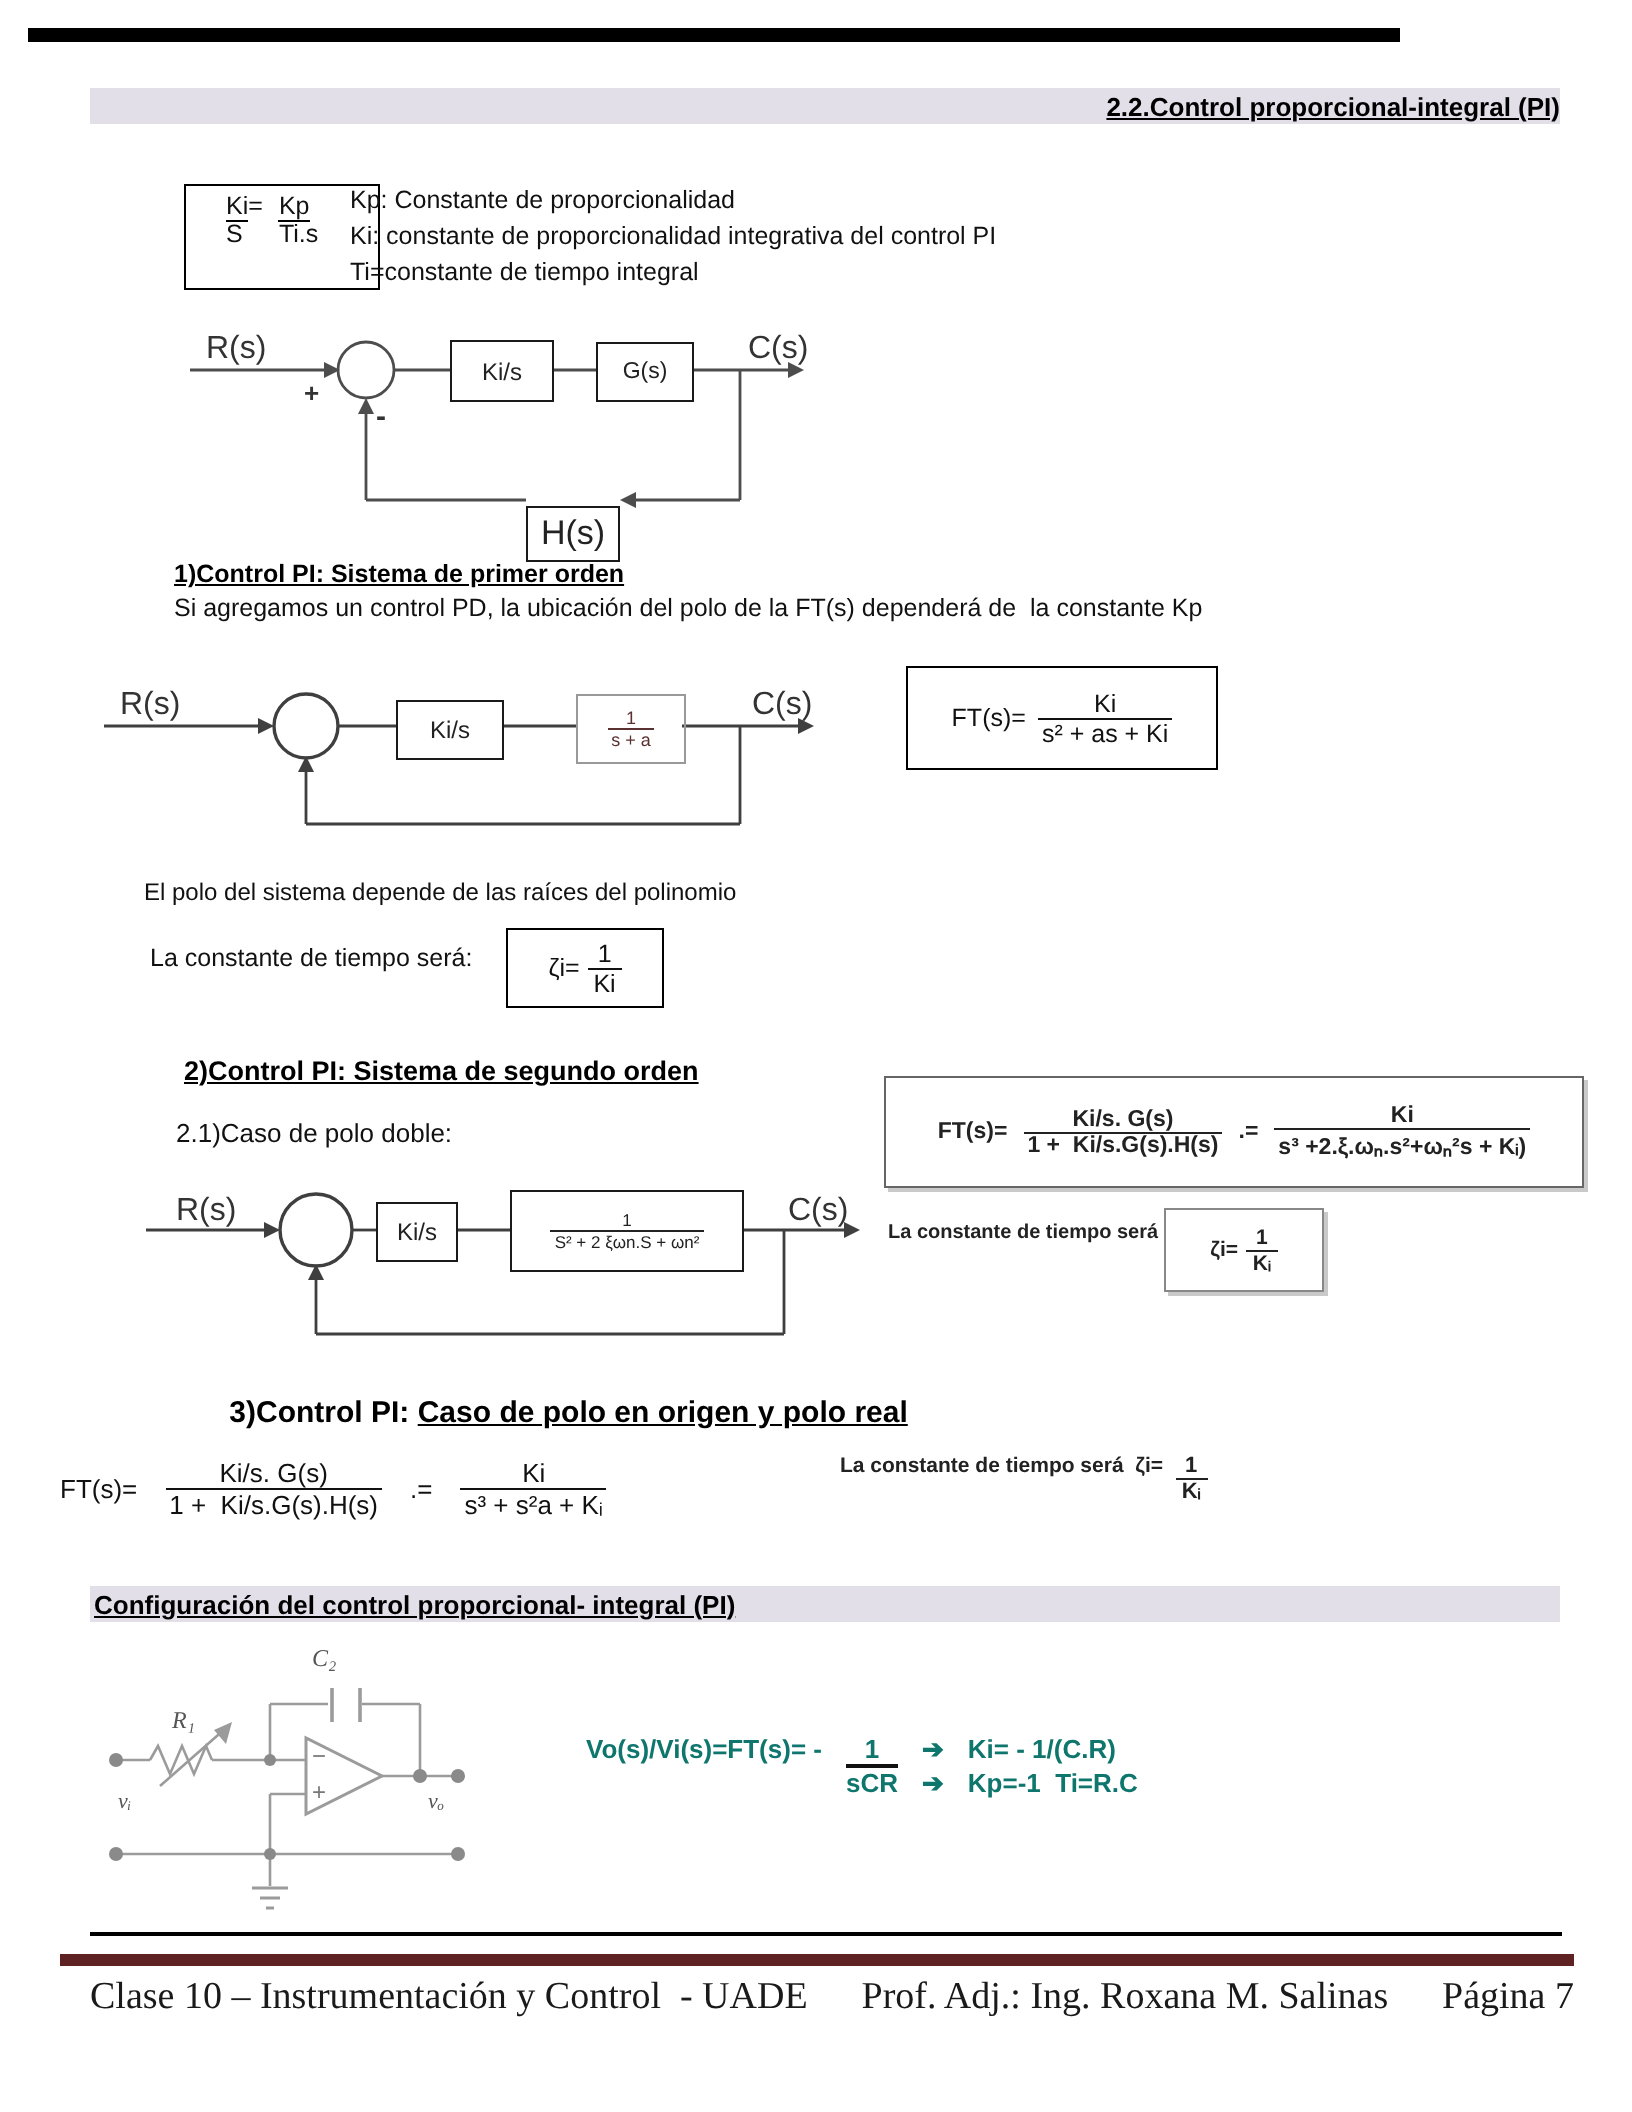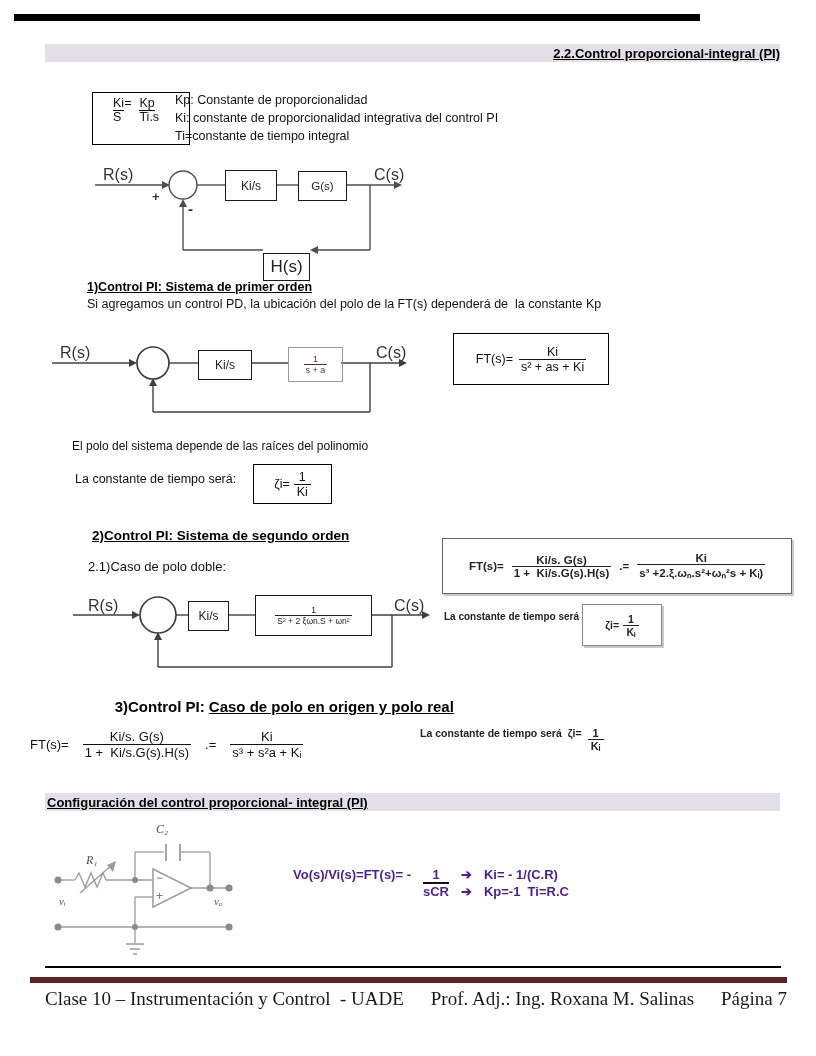--- a/index.html
+++ b/index.html
@@ -19,21 +19,21 @@
   .fbox{position:absolute;border:1.4px solid #000;display:flex;align-items:center;justify-content:center;gap:6px;background:transparent;}
   .shadowbox{border:1.4px solid #666;box-shadow:2px 2px 0 #c9c9c9;}
   .heading{position:absolute;font-weight:bold;white-space:pre;}
   .u{text-decoration:underline;}
   .clbl{position:absolute;font-family:"Liberation Serif",serif;font-style:italic;color:#555;font-size:12px;white-space:pre;}
   .kibox{position:absolute;left:92px;top:92px;width:56px;height:45px;border:1.2px solid #000;
          display:flex;gap:8px;padding:3px 20px;font-size:12.5px;color:#111;}
   .fcol{display:flex;flex-direction:column;}
   .ub{border-bottom:1px solid #000;}
   .ogrid{position:absolute;left:293px;top:867px;display:grid;grid-template-columns:auto auto auto auto;
-         column-gap:12px;font-weight:bold;font-size:13px;line-height:15px;color:#4c1d95;}
+         column-gap:12px;font-weight:bold;font-size:13px;line-height:15px;color:#0f766e;}
   .footer-text{position:absolute;left:45px;top:988px;width:742px;display:flex;justify-content:space-between;
                font-family:"Liberation Serif",serif;font-size:19px;color:#1a1a1a;}
   .footer-text span{white-space:pre;}
 </style>
 </head>
 <body>
 
 <div class="page">
 
   <div class="abs" style="left:14px;top:14px;width:686px;height:7px;background:#000;"></div>

